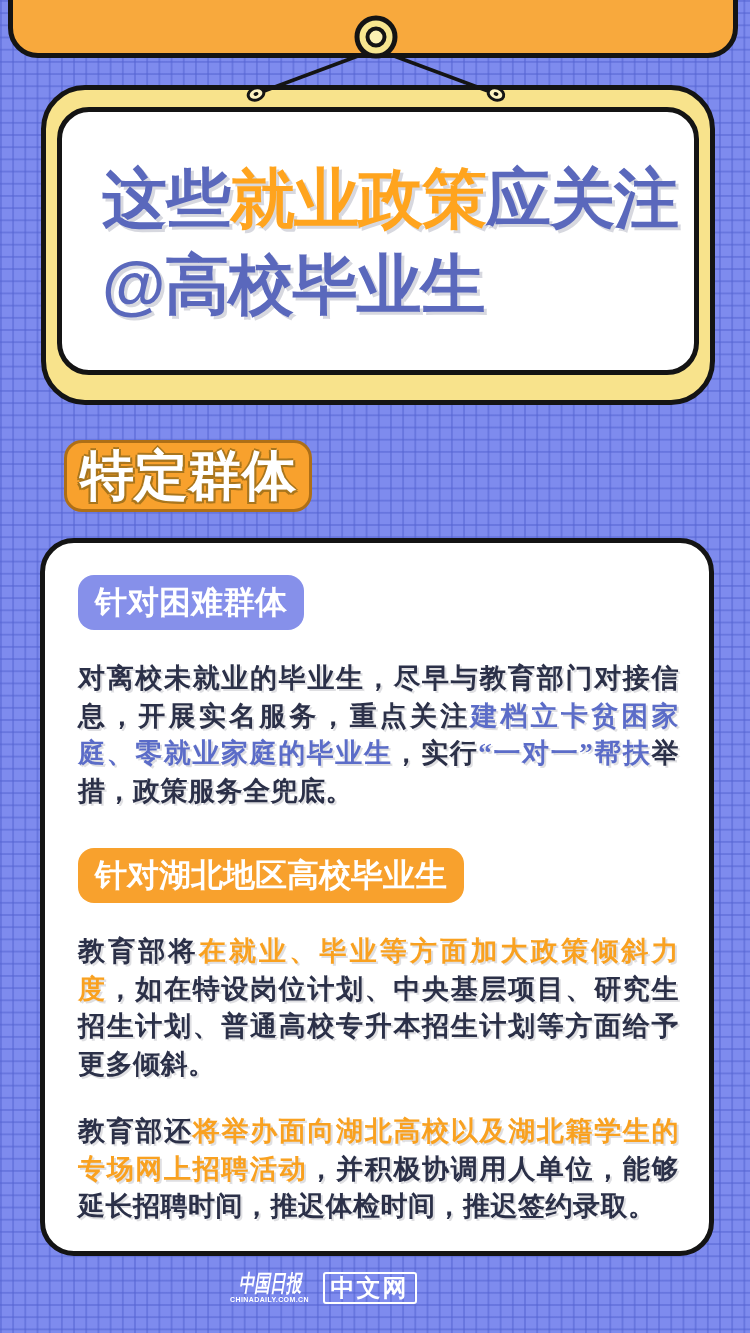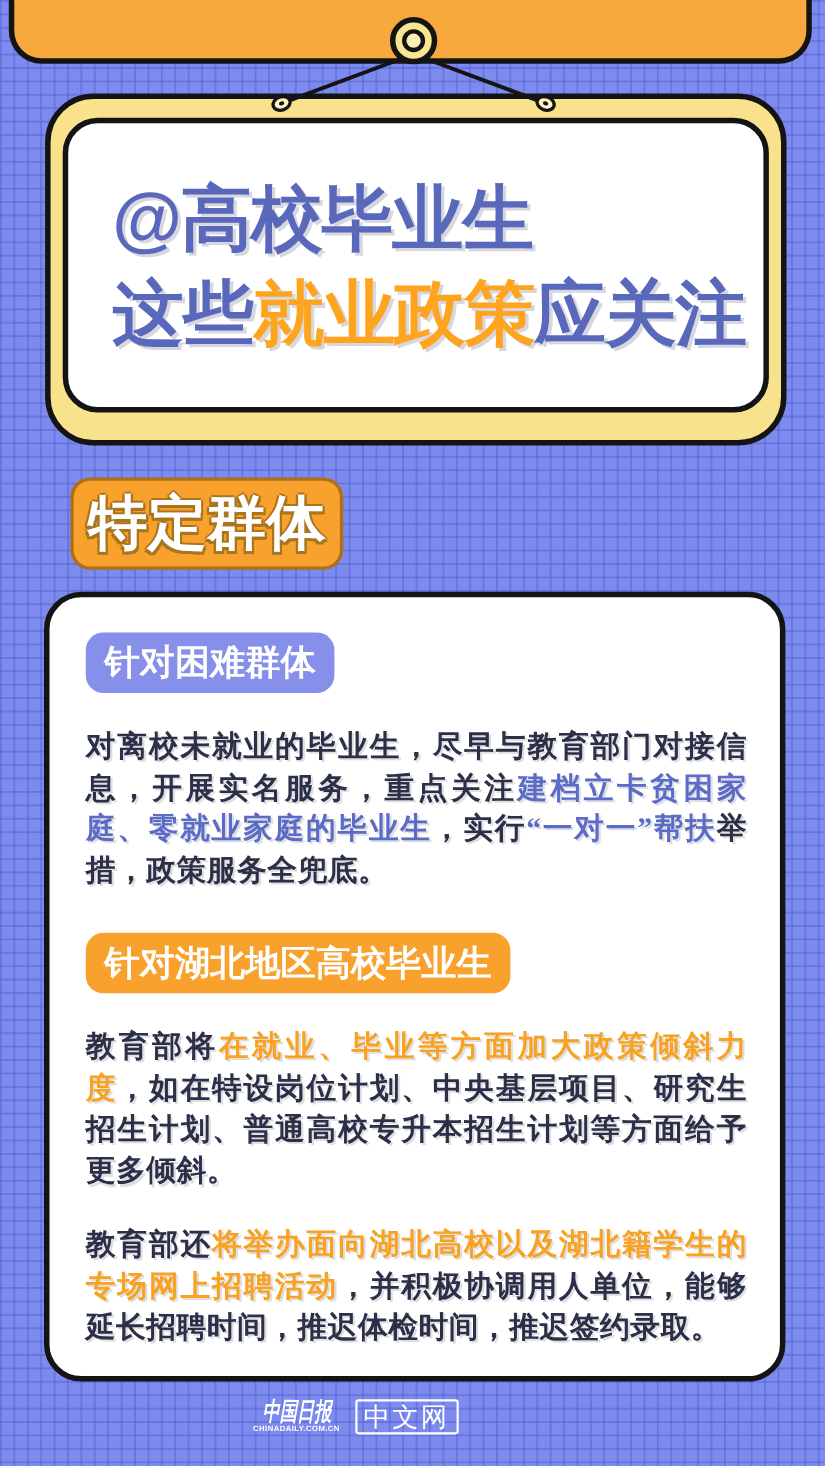--- a/index.html
+++ b/index.html
@@ -42,21 +42,21 @@
     text-shadow:3px 3px 0 rgba(110,115,140,.28);
   }
   .title-line .t-orange{color:var(--title-orange)}
   .title-line .t-blue{color:var(--title-blue)}
   .section-header{
     position:absolute;left:64px;top:440px;height:72px;z-index:2;
     display:flex;align-items:center;white-space:nowrap;
     font-weight:bold;font-size:54px;
   }
   .section-chip{
-    display:inline-flex;align-items:center;height:84px;padding:0 13px;
+    display:inline-flex;align-items:center;height:72px;padding:0 13px;
     background:var(--badge-orange);border:3px solid rgba(150,95,15,.75);border-radius:18px;
     color:#fff;
     text-shadow:-2px 0 0 #a9761d,2px 0 0 #a9761d,0 -2px 0 #a9761d,0 2px 0 #a9761d,2px 2px 0 #a9761d,-2px 2px 0 #a9761d;
   }
   .section-rest{
     margin-left:8px;color:#fff;
     text-shadow:-3px 0 0 #6d7ae2,3px 0 0 #6d7ae2,0 -3px 0 #6d7ae2,0 3px 0 #6d7ae2,
                 3px 3px 0 #6d7ae2,-3px -3px 0 #6d7ae2,3px -3px 0 #6d7ae2,-3px 3px 0 #6d7ae2;
   }
   .content-card{
@@ -89,32 +89,32 @@
   .brand-cn{
     font-weight:bold;font-size:23px;line-height:23px;font-style:italic;
     transform:scaleX(.68);transform-origin:center;white-space:nowrap;
   }
   .brand-en{
     font-family:"Liberation Sans","DejaVu Sans",sans-serif;font-weight:bold;
     font-size:7px;letter-spacing:.4px;line-height:9px;white-space:nowrap;
   }
   .brand-box{
     border:2.5px solid #fff;border-radius:3px;padding:0 6px;height:32px;
-    display:flex;align-items:center;font-weight:normal;font-size:24px;letter-spacing:2px;white-space:nowrap;
+    display:flex;align-items:center;font-weight:bold;font-size:24px;letter-spacing:2px;white-space:nowrap;
   }
 </style>
 </head>
 <body>
 
 <div class="top-bar"></div>
 
 <div class="title-card">
   <div class="title-card-inner">
+    <div class="title-line"><span class="t-blue">这些</span><span class="t-orange">就业政策</span><span class="t-blue">应关注</span></div>
     <div class="title-line">@高校毕业生</div>
-    <div class="title-line"><span class="t-blue">这些</span><span class="t-orange">就业政策</span><span class="t-blue">应关注</span></div>
   </div>
 </div>
 
 <svg class="hanger-svg" viewBox="0 0 750 150" xmlns="http://www.w3.org/2000/svg">
   <line x1="374" y1="50" x2="256" y2="94" stroke="#141414" stroke-width="3.5"></line>
   <line x1="378" y1="50" x2="496" y2="94" stroke="#141414" stroke-width="3.5"></line>
   <g>
     <circle cx="376" cy="37" r="19" fill="#f7e68f" stroke="#141414" stroke-width="5"></circle>
     <circle cx="376" cy="37" r="8.5" fill="#fbf0b4" stroke="#141414" stroke-width="4"></circle>
   </g>

